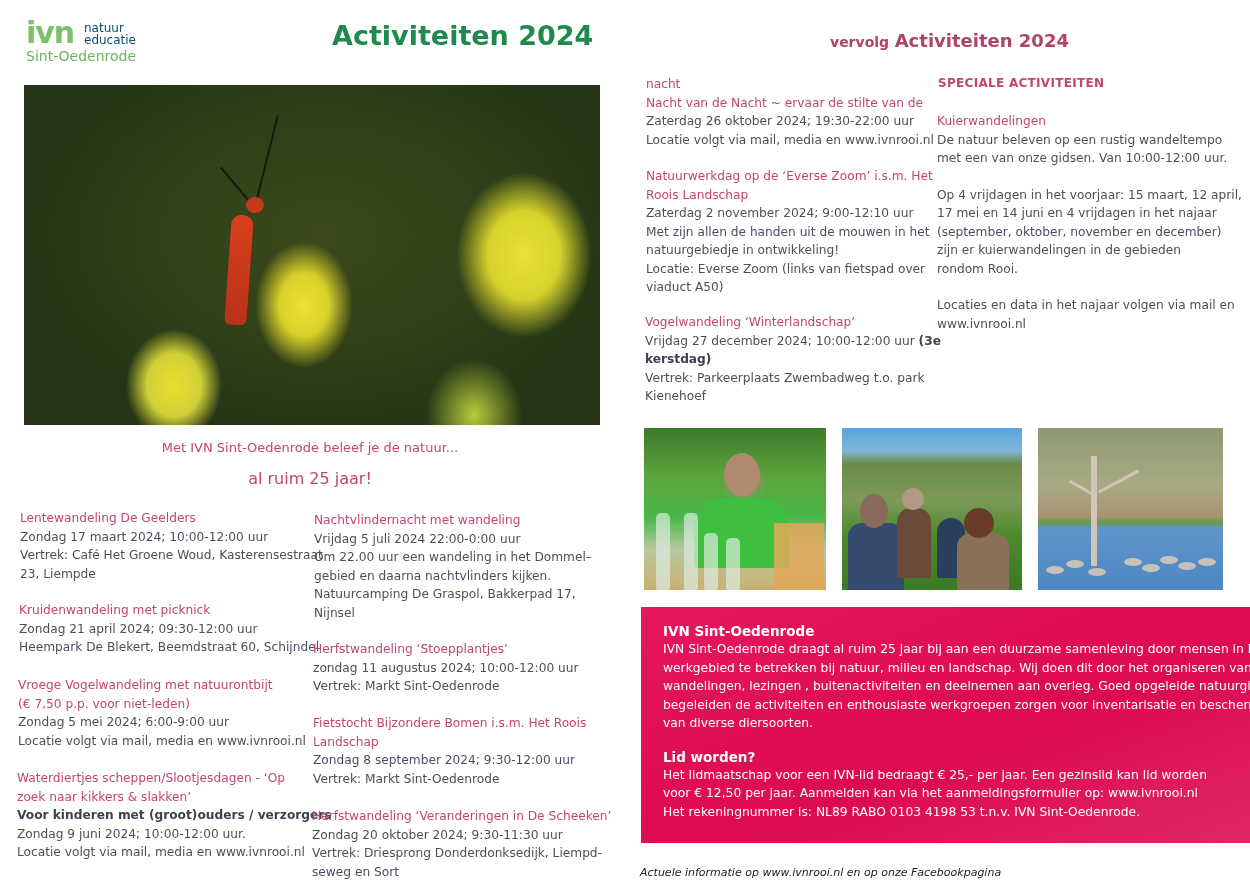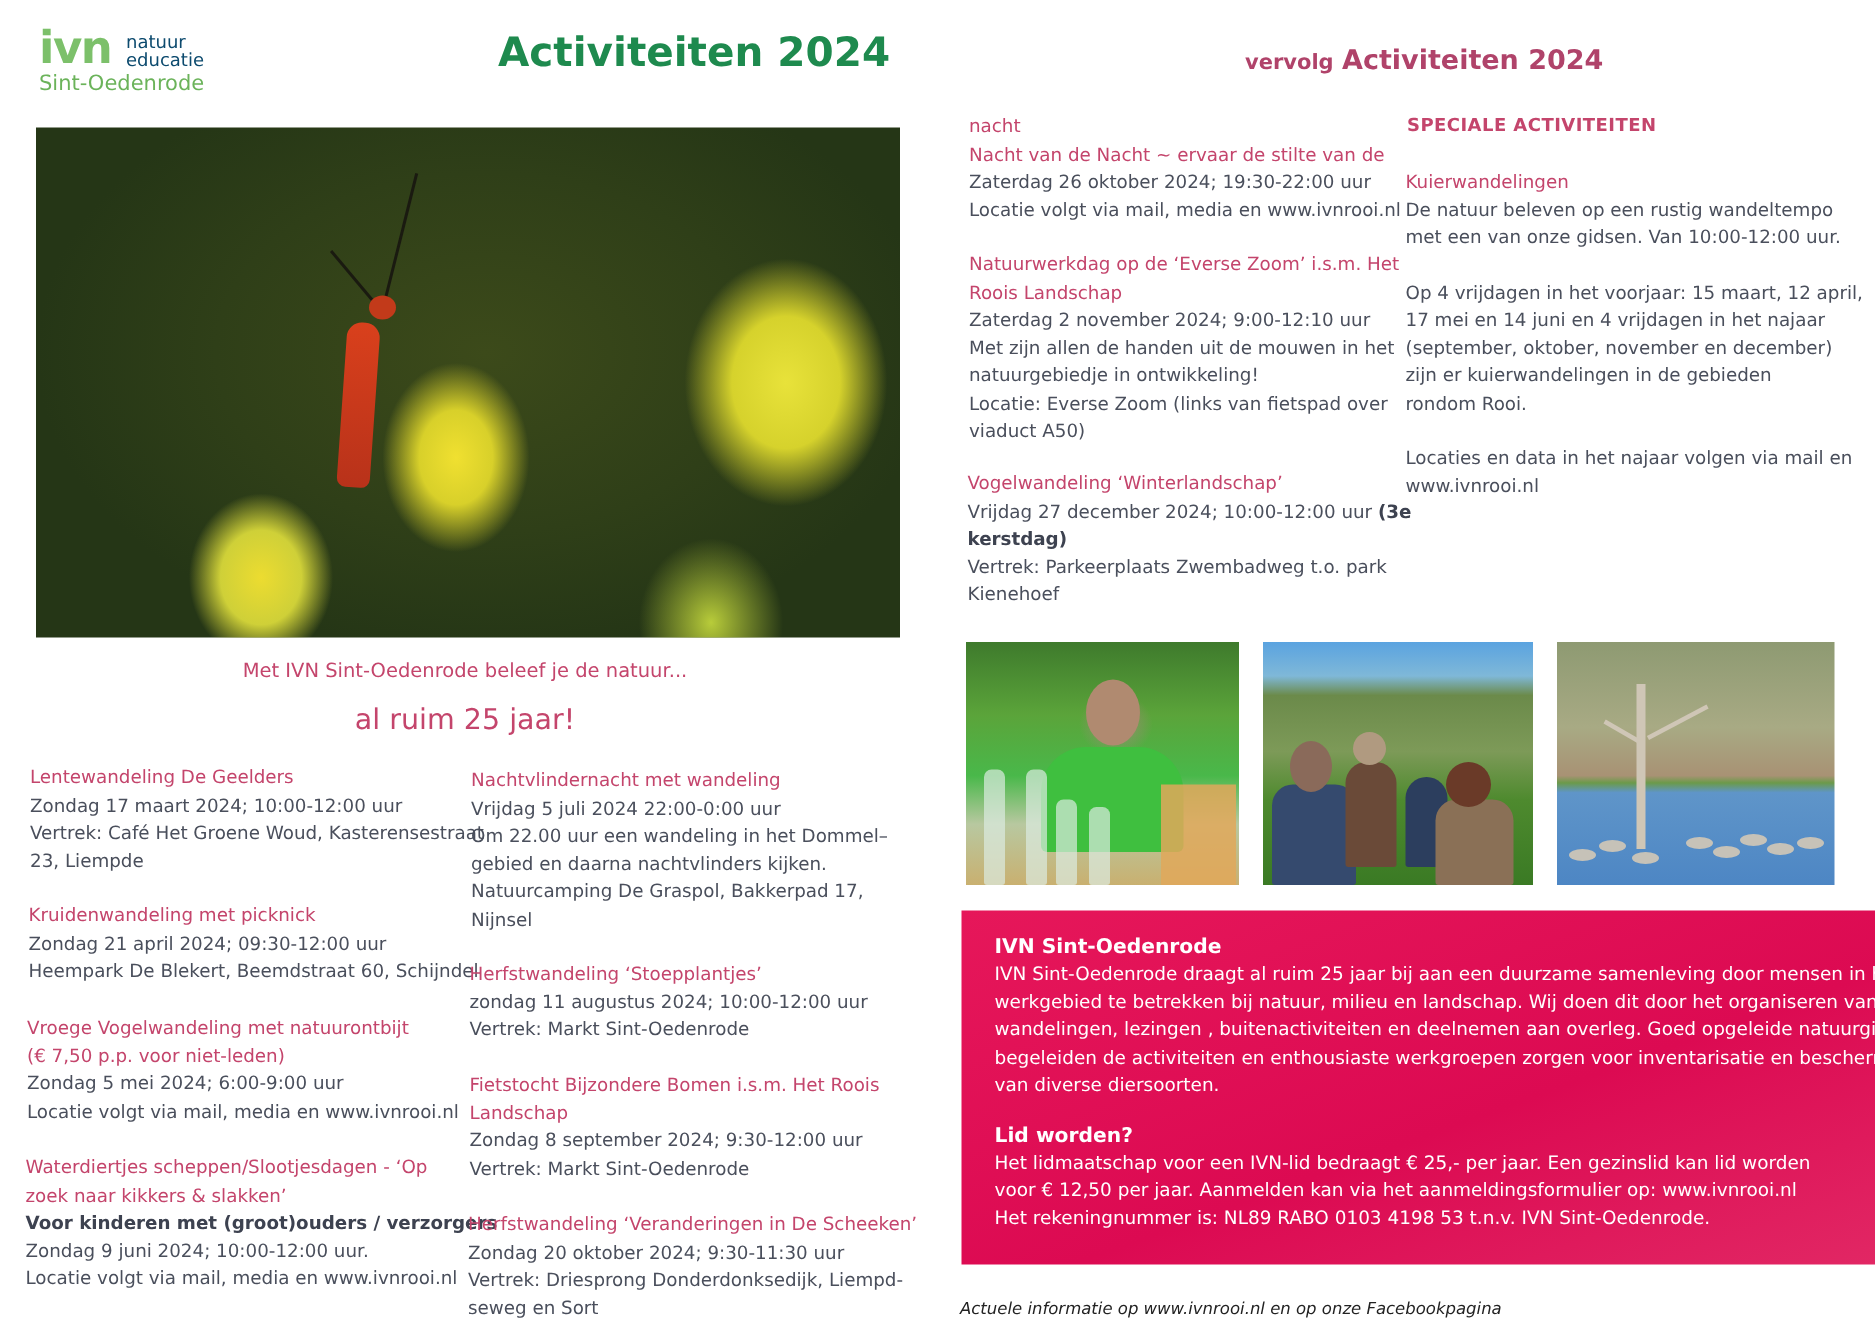--- a/index.html
+++ b/index.html
@@ -20,21 +20,21 @@
         radial-gradient(ellipse 70px 90px at 280px 220px, #f0e030 0%, #d8d02a 35%, rgba(180,180,40,0) 70%),
         radial-gradient(ellipse 60px 70px at 150px 300px, #ecdc30 0%, #cfd038 45%, rgba(150,170,50,0) 80%),
         radial-gradient(ellipse 300px 200px at 300px 150px, #3c4a1a 0%, #2f3f18 60%, #253616 100%);
     }
     .beetle { position: absolute; left: 204px; top: 130px; width: 22px; height: 110px; background: linear-gradient(#d9401c, #b8321a); border-radius: 10px 10px 6px 6px; transform: rotate(4deg); }
     .beetle-head { position: absolute; left: 222px; top: 112px; width: 18px; height: 16px; background: #c23a1a; border-radius: 50%; }
     .antenna { position: absolute; width: 2px; background: #1a1a10; transform-origin: bottom; }
 
     .tagline { position: absolute; left: 0; width: 620px; text-align: center; color: #c4456c; font-family: "DejaVu Sans", sans-serif; }
     .tagline.l1 { top: 440px; font-size: 13px; }
-    .tagline.l2 { top: 469px; font-size: 19px; }
+    .tagline.l2 { top: 469px; font-size: 16px; }
 
     .event { position: absolute; font-size: 12.2px; line-height: 18.5px; color: #4a4f5c; }
     .event .title { color: #c4456c; display: block; }
     .event .line { display: block; }
     .event .bold { font-weight: bold; color: #3d4250; }
 
     .cont-title { position: absolute; left: 830px; top: 30px; color: #b0436a; font-weight: bold; }
     .cont-title .small { font-size: 14px; }
     .cont-title .big { font-size: 18px; }
 

